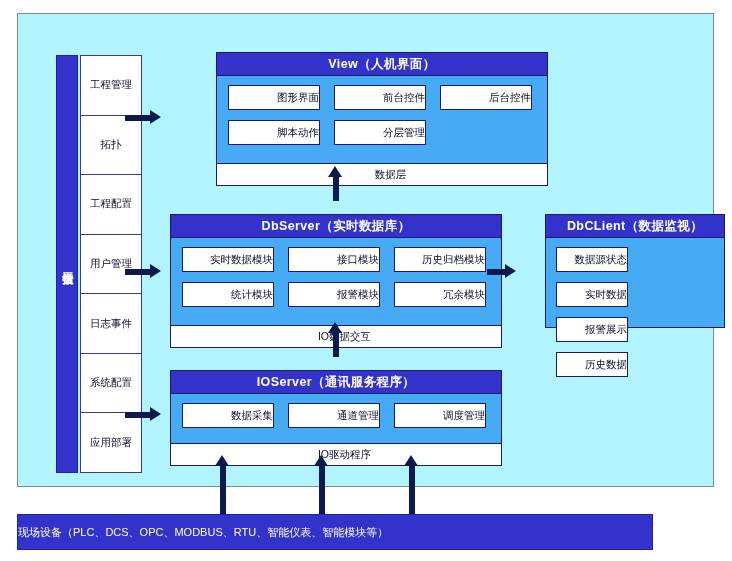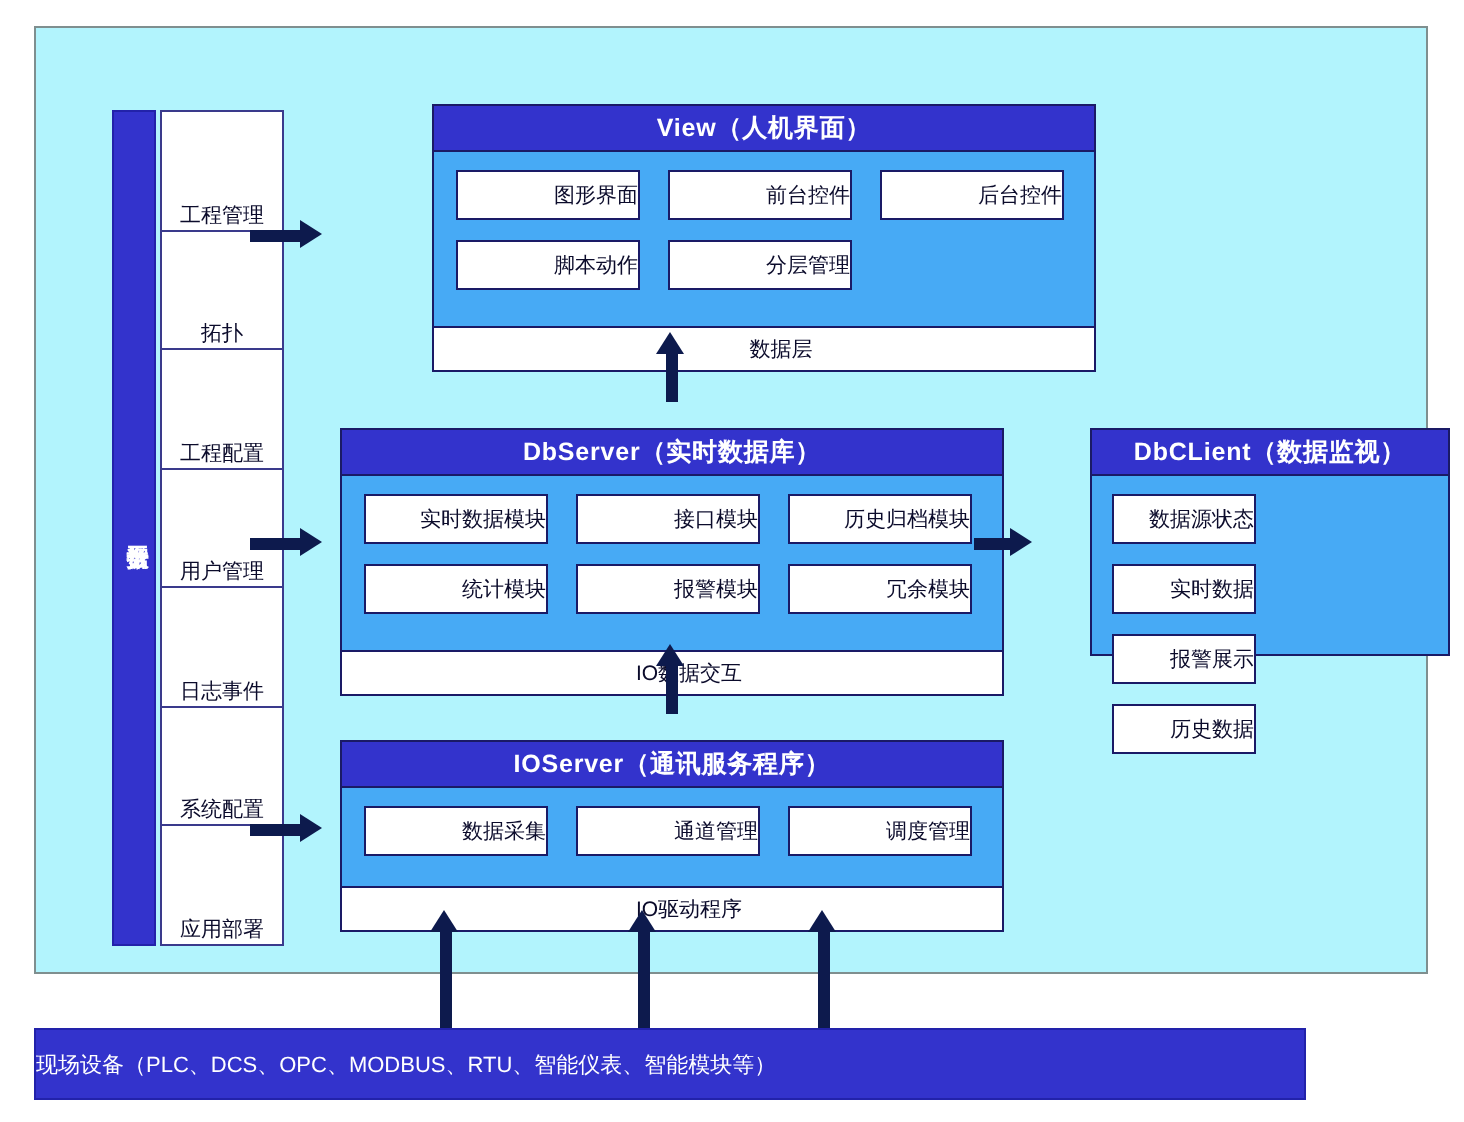--- a/index.html
+++ b/index.html
@@ -62,21 +62,21 @@
     display: flex;
     flex-direction: column;
   }
   .platform-item {
     flex: 1 1 0;
     background: #ffffff;
     border: 1px solid #3a3a8c;
     border-bottom: none;
     box-sizing: border-box;
     display: flex;
-    align-items: flex-end;
+    align-items: center;
     justify-content: center;
     font-size: 10.5px;
     color: #0b0b2b;
     white-space: nowrap;
   }
   .platform-item:last-child { border-bottom: 1px solid #3a3a8c; }
 
   
   .panel {
     position: absolute;

